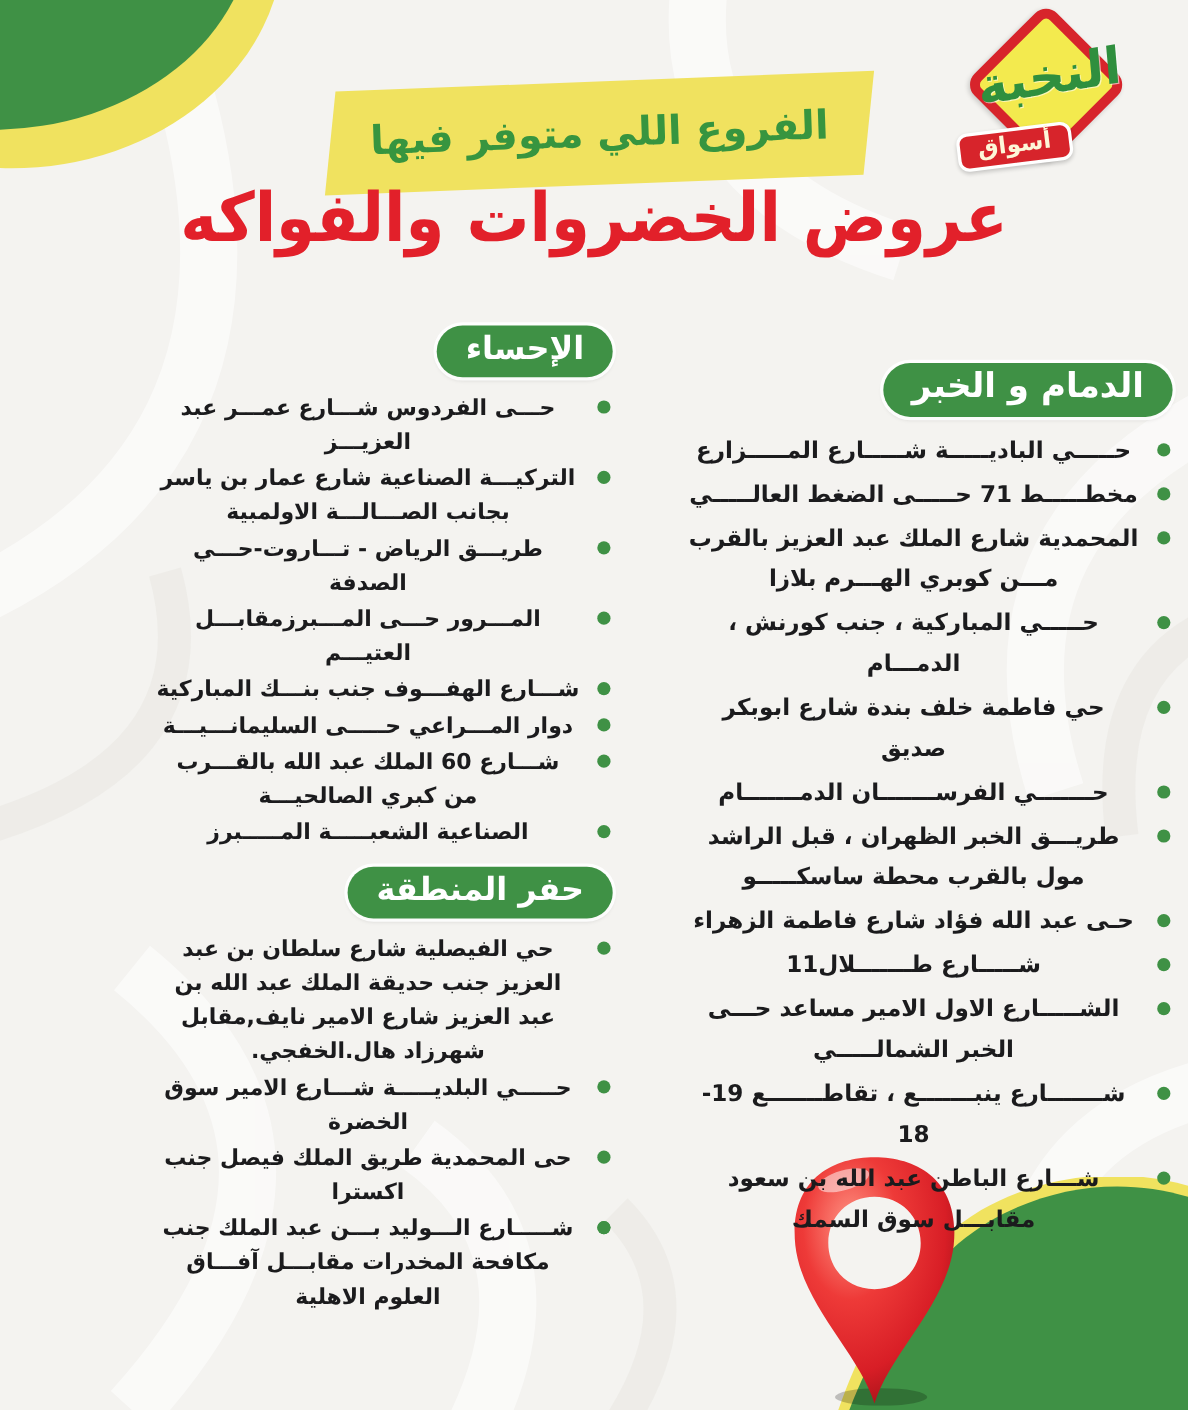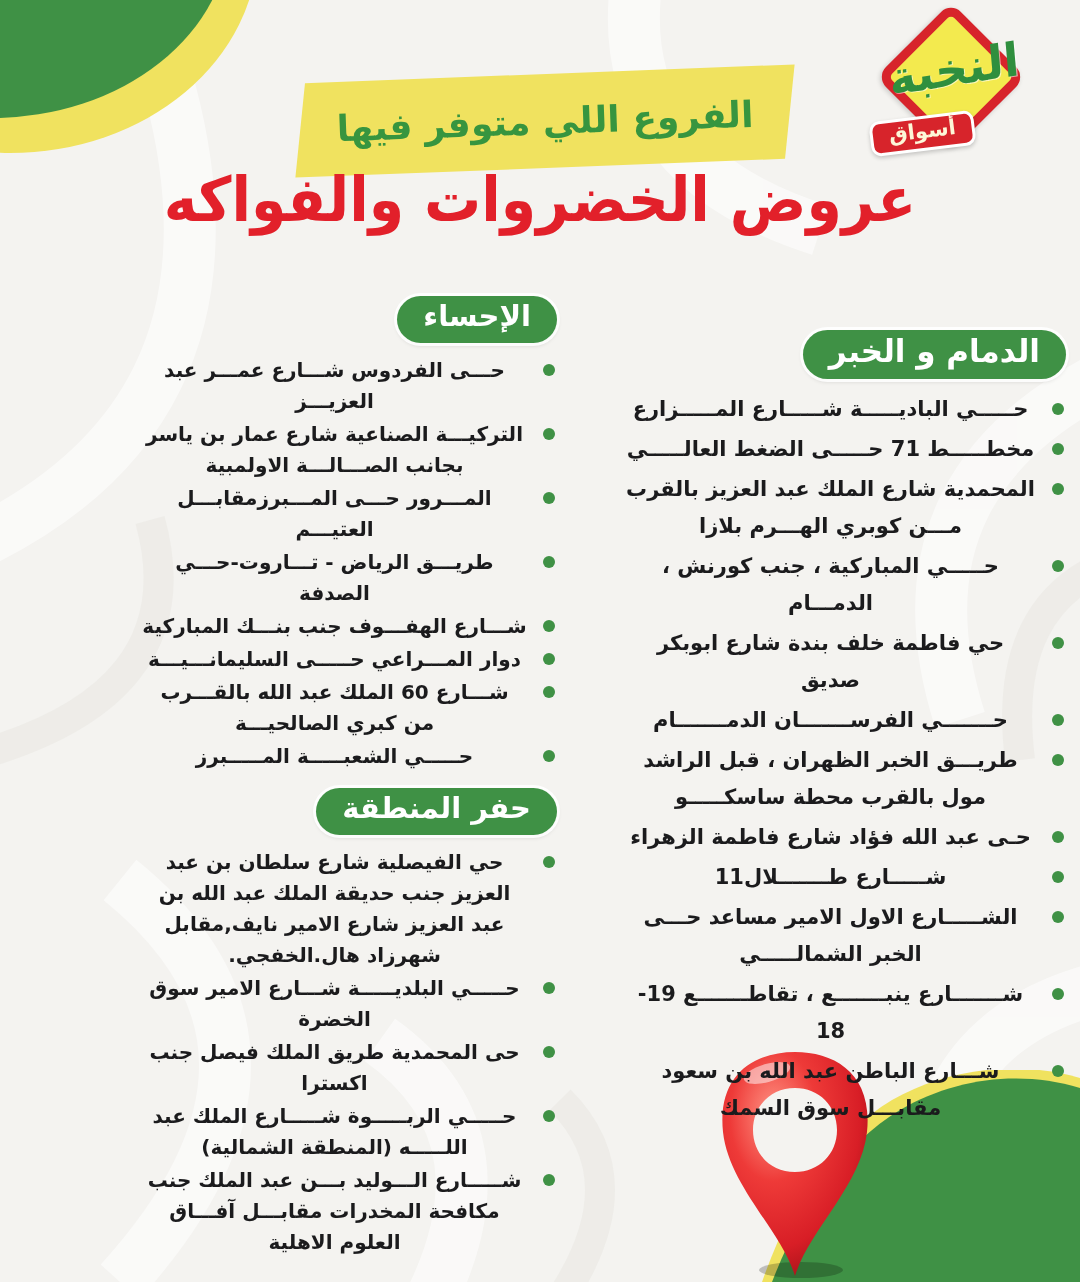--- a/index.html
+++ b/index.html
@@ -141,30 +141,30 @@
         <li class="item"><span class="dot"></span><span>شـــــــارع ينبـــــــع ، تقاطـــــــع 19-18</span></li>
         <li class="item"><span class="dot"></span><span>شـــارع الباطن عبد الله بن سعود مقابـــل سوق السمك</span></li>
       </ul>
   </div>
 
   <div class="col col-left">
     <div class="pill">الإحساء</div>
     <ul class="items">
         <li class="item"><span class="dot"></span><span>حـــى الفردوس شـــارع عمـــر عبد العزيـــز</span></li>
         <li class="item"><span class="dot"></span><span>التركيـــة الصناعية شارع عمار بن ياسر بجانب الصـــالـــة الاولمبية</span></li>
+        <li class="item"><span class="dot"></span><span>طريـــق الرياض - تـــاروت-حـــي الصدفة</span></li>
         <li class="item"><span class="dot"></span><span>المـــرور حـــى المـــبرزمقابـــل العتيـــم</span></li>
-        <li class="item"><span class="dot"></span><span>طريـــق الرياض - تـــاروت-حـــي الصدفة</span></li>
         <li class="item"><span class="dot"></span><span>شـــارع الهفـــوف جنب بنـــك المباركية</span></li>
         <li class="item"><span class="dot"></span><span>دوار المـــراعي حـــــى السليمانـــيـــة</span></li>
         <li class="item"><span class="dot"></span><span>شـــارع 60 الملك عبد الله بالقـــرب من كبري الصالحيـــة</span></li>
-        <li class="item"><span class="dot"></span><span>حـــــي الشعبـــــة المـــــبرز</span></li>
+        <li class="item"><span class="dot"></span><span>الصناعية الشعبـــــة المـــــبرز</span></li>
       </ul>
     <div class="pill pill2">حفر المنطقة</div>
     <ul class="items">
         <li class="item"><span class="dot"></span><span>حي الفيصلية شارع سلطان بن عبد العزيز جنب حديقة الملك عبد الله بن عبد العزيز شارع الامير نايف,مقابل شهرزاد هال.الخفجي.</span></li>
         <li class="item"><span class="dot"></span><span>حـــــي البلديـــــة شـــارع الامير سوق الخضرة</span></li>
         <li class="item"><span class="dot"></span><span>حى المحمدية طريق الملك فيصل جنب اكسترا</span></li>
-        <li class="item"><span class="dot"></span><span>حـــــي الربـــــوة شـــــارع الملك عبد اللـــــه (المنطقة الشمالية)</span></li>
+        <li class="item"><span class="dot"></span></li>
         <li class="item"><span class="dot"></span><span>شـــــارع الـــوليد بـــن عبد الملك جنب مكافحة المخدرات مقابـــل آفـــاق العلوم الاهلية</span></li>
       </ul>
   </div>
 
 </div>
 
 </body></html>

